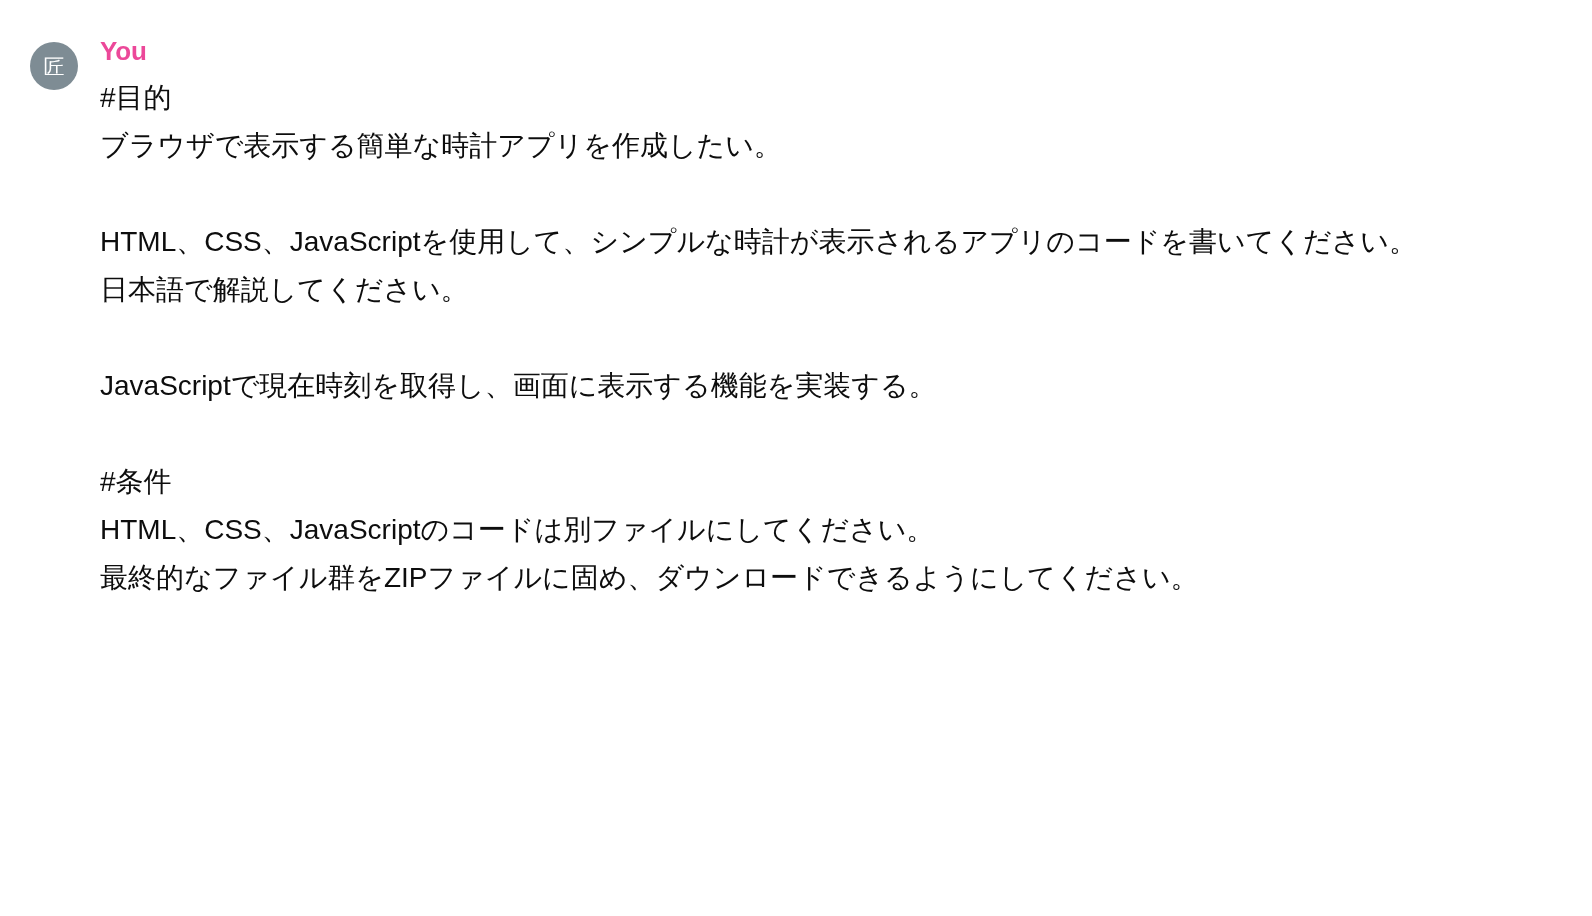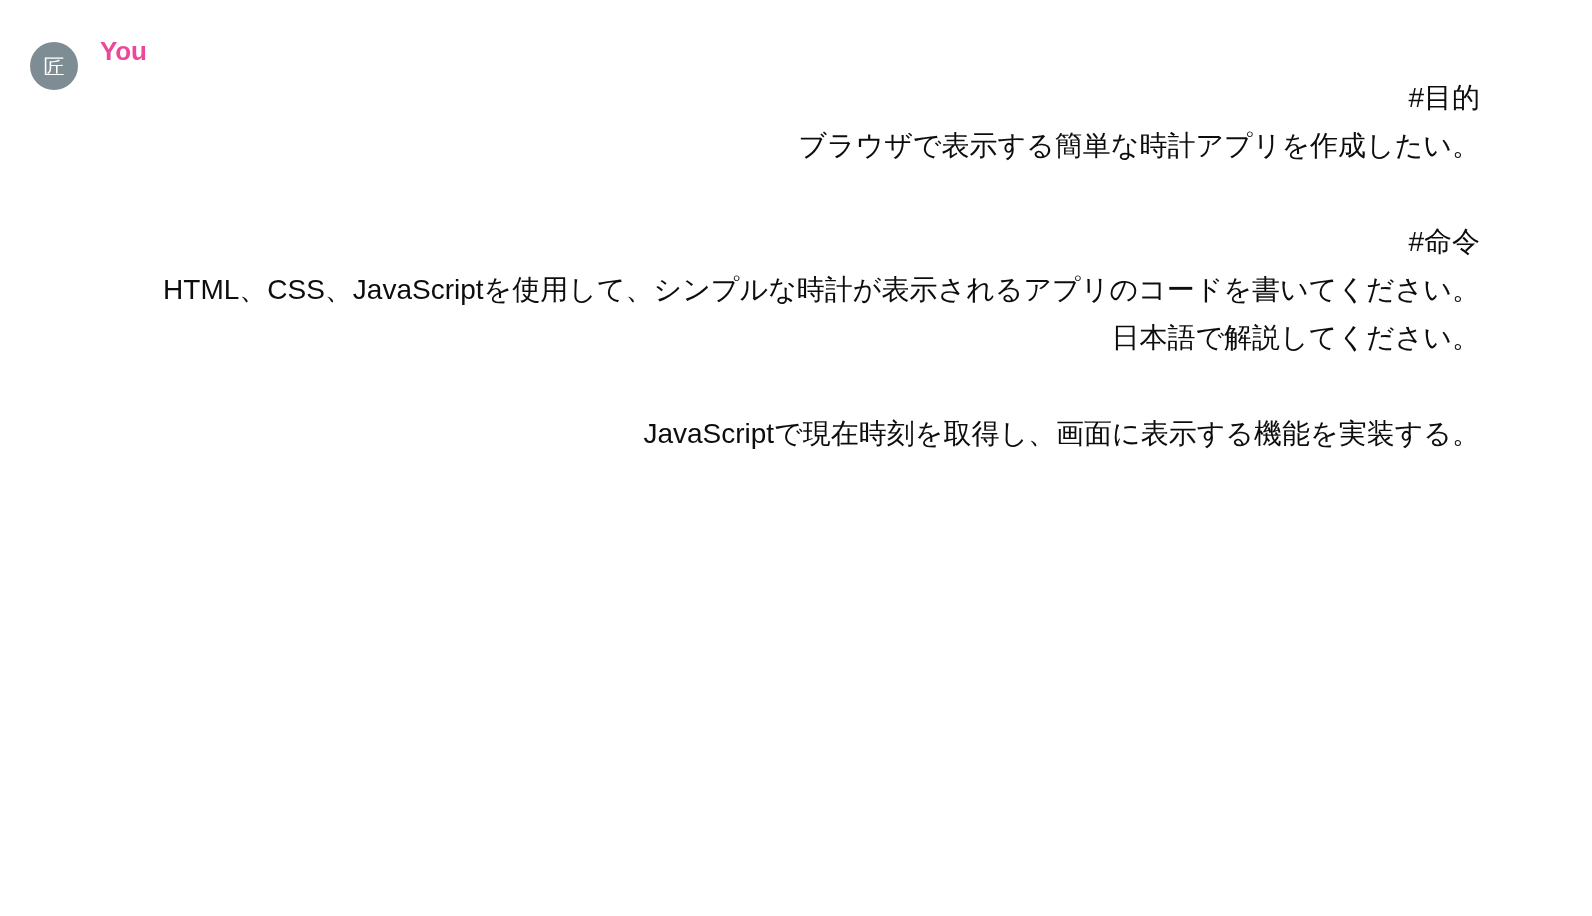--- a/index.html
+++ b/index.html
@@ -55,21 +55,20 @@
     color: #ec4899;
   }
 
   .prose {
     font-size: 28px;
     line-height: 48px;
     color: #0d0d0d;
     font-weight: 400;
     letter-spacing: 0px;
     word-break: break-word;
-    text-align: right;
   }
 
   .block {
     margin: 0;
   }
 
   .block + .block {
     margin-top: 48px;
   }
 
@@ -89,25 +88,29 @@
   <div class="message-body">
     <div class="author">You</div>
 
     <div class="prose">
       <div class="block">
         <span class="line">#目的</span>
         <span class="line">ブラウザで表示する簡単な時計アプリを作成したい。</span>
       </div>
 
       <div class="block">
-        <span class="line">#命令</span>
         <span class="line">HTML、CSS、JavaScriptを使用して、シンプルな時計が表示されるアプリのコードを書いてください。</span>
         <span class="line">日本語で解説してください。</span>
       </div>
 
       <div class="block">
         <span class="line">JavaScriptで現在時刻を取得し、画面に表示する機能を実装する。</span>
       </div>
 
+      <div class="block">
+        <span class="line">#条件</span>
+        <span class="line">HTML、CSS、JavaScriptのコードは別ファイルにしてください。</span>
+        <span class="line">最終的なファイル群をZIPファイルに固め、ダウンロードできるようにしてください。</span>
+      </div>
     </div>
   </div>
 
 </div>
 
 </body></html>

